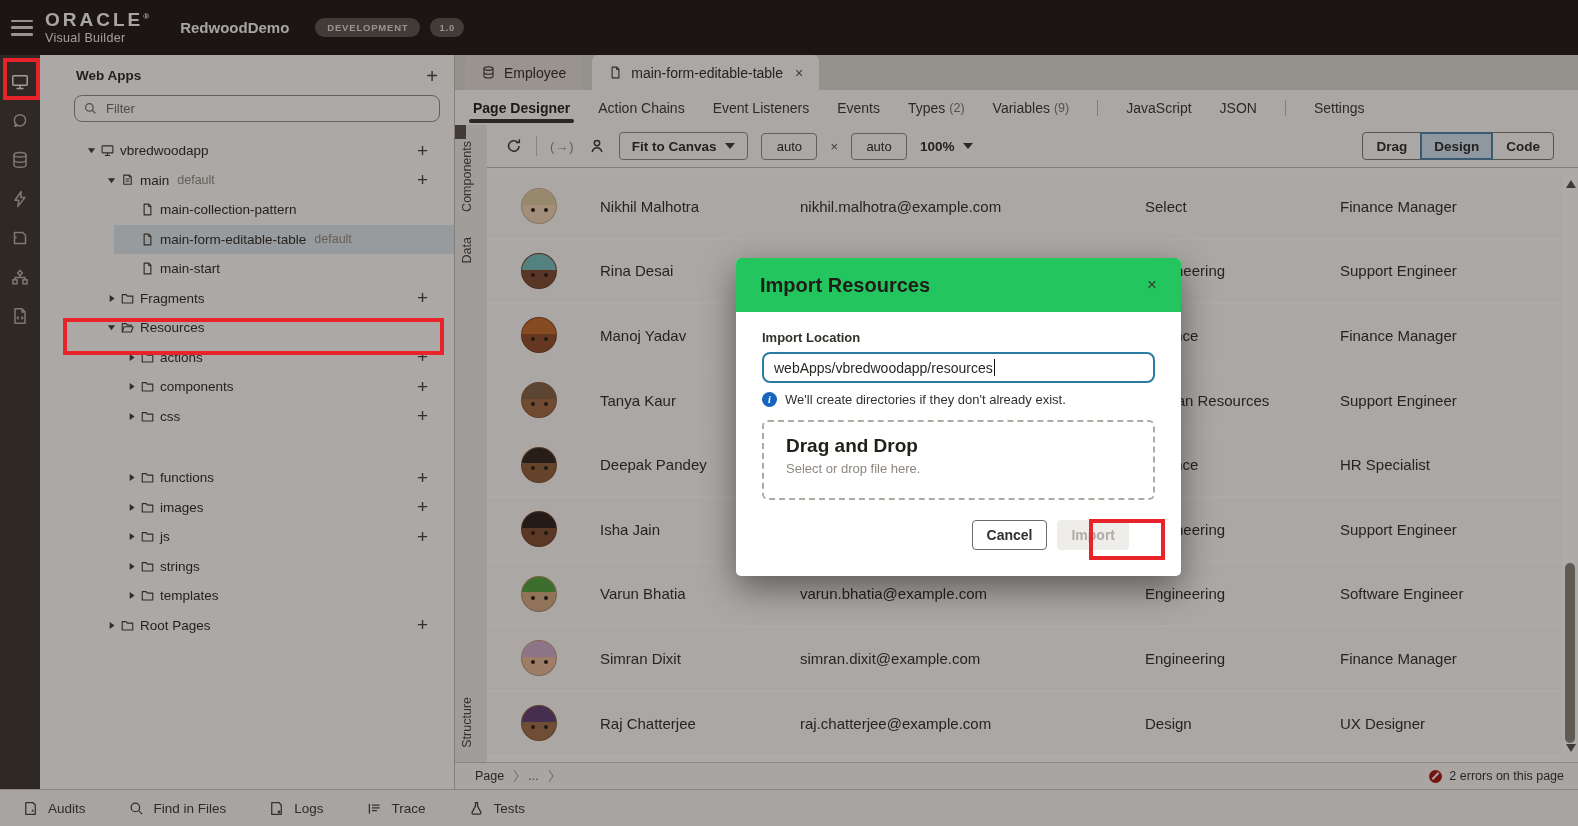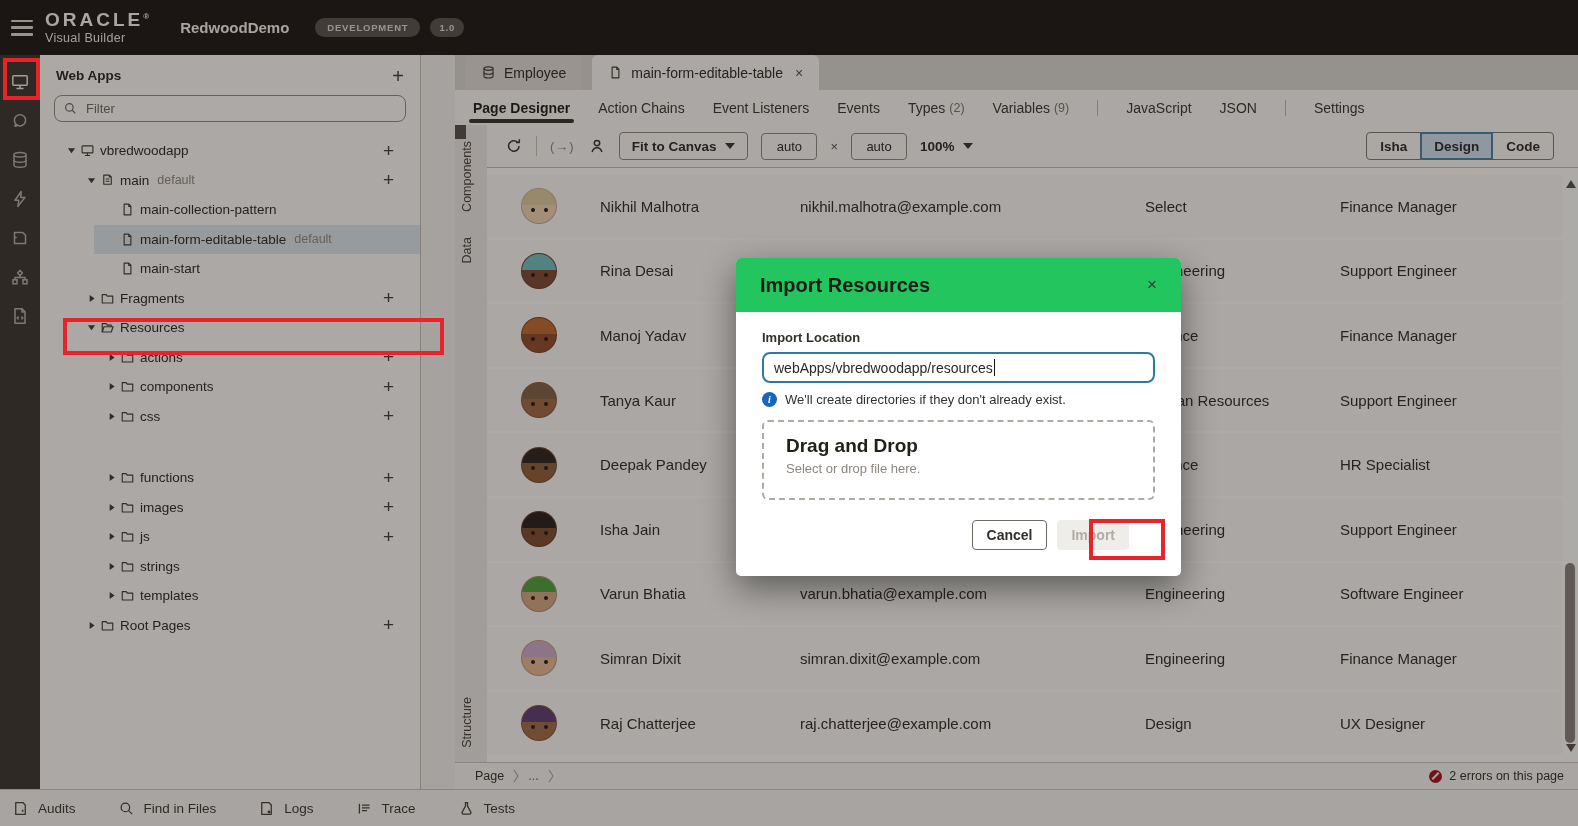--- a/index.html
+++ b/index.html
@@ -21,21 +21,21 @@
   .badge.small { margin-left:10px; padding:4px 9px; }
 
   
   .rail { position:absolute; left:0; top:55px; width:40px; height:734px; background:#3b3631;
           display:flex; flex-direction:column; align-items:center; padding-top:16px; gap:17px; }
   .rail .ricon { width:22px; height:22px; color:#b4aea7; display:flex; align-items:center; justify-content:center; cursor:pointer; }
   .rail .ricon.active { color:#e9e5e0; }
   .rail svg { width:20px; height:20px; }
 
   
-  .panel { position:absolute; left:40px; top:55px; width:381px; height:734px; background:#f8f6f4; border-right:1px solid #bfbab4; }
+  .panel { position:absolute; left:40px; top:55px; width:415px; height:734px; background:#f8f6f4; border-right:1px solid #bfbab4;padding-left:20px; }
   .panel-head { display:flex; align-items:center; padding:13px 16px 6px 16px; }
   .panel-head .t { font-size:13.5px; font-weight:700; color:#2c2824; }
   .plusbtn { margin-left:auto; font-size:20px; font-weight:300; color:#45413c; line-height:14px; cursor:pointer; }
   .filterwrap { margin:6px 14px 10px 14px; position:relative; }
   .filterwrap svg { position:absolute; left:9px; top:6px; width:15px; height:15px; color:#6f6963; }
   .filterinput { width:100%; height:27px; border:1px solid #8f8983; border-radius:8px; background:#faf8f6;
                  padding-left:31px; font-size:13px; color:#2e2a26; outline:none; font-family:inherit; }
   .filterinput::placeholder { color:#6f6963; }
   .tree { margin-top:14px; }
   .tree-row { height:29.5px; display:flex; align-items:center; font-size:13.5px; color:#2e2a26; position:relative; cursor:pointer; }
@@ -105,21 +105,21 @@
               display:flex; align-items:center; padding:0 14px 0 14px; gap:2px; font-size:12.5px; }
   .crumb { color:#33302b; padding:0 6px; cursor:pointer; }
   .crumb.more { color:#2878a0; }
   .chev { color:#a49e97; display:flex; } .chev svg { width:8px; height:16px; }
   .errwrap { margin-left:auto; display:flex; align-items:center; gap:7px; font-size:12.5px; color:#33302b; }
   .erricon { width:13px; height:13px; border-radius:50%; background:#a31515; position:relative; }
   .erricon::after { content:""; position:absolute; left:2px; top:5.5px; width:9px; height:2px; background:#f3efeb; transform:rotate(-45deg); }
 
   
   .statusbar { position:absolute; left:0; bottom:0; width:1578px; height:37px; background:#f3f0ed; border-top:1px solid #c8c3bd;
-               display:flex; align-items:center; padding-left:12px; gap:42px;margin-top:48px; }
+               display:flex; align-items:center; padding-left:22px; gap:42px;margin-top:48px; }
   .fitem { display:flex; align-items:center; gap:9px; font-size:13.5px; color:#3b3732; cursor:pointer; }
   .fitem svg { width:17px; height:17px; color:#46413b; }
 
   
   .scrim { position:absolute; left:0; top:0; width:1578px; height:826px; background:rgba(22,18,14,.34); z-index:40; }
   .dialog { position:absolute; left:736px; top:258px; width:445px; height:318px; background:#ffffff; z-index:50;
             border-radius:5px; box-shadow:0 12px 34px rgba(0,0,0,.45); overflow:hidden; }
   .dlg-head { height:54px; background:#22c55e; display:flex; align-items:center; padding:0 24px; }
   .dlg-title { font-size:20px; font-weight:800; color:#201c18; }
   .dlg-x { margin-left:auto; font-size:17px; color:#3c3831; cursor:pointer; }
@@ -526,21 +526,21 @@
         <span class="dcaret"></span>
       </span>
     <span class="autobox">auto</span>
     <span class="timesx">×</span>
     <span class="autobox">auto</span>
     <span class="zoomdd">
         <span>100%</span>
         <span class="dcaret"></span>
       </span>
     <span class="seg" id="modeseg">
-        <button class="segbtn">Isha</button>
+        <button class="segbtn">Drag</button>
         <button class="segbtn active">Design</button>
         <button class="segbtn">Code</button>
       </span>
   </div>
 
   <div class="canvas">
     <div class="rows" id="rows">
         <div class="trow">
           <div>
             <div class="avatar" style="background: rgb(236, 208, 176);">

